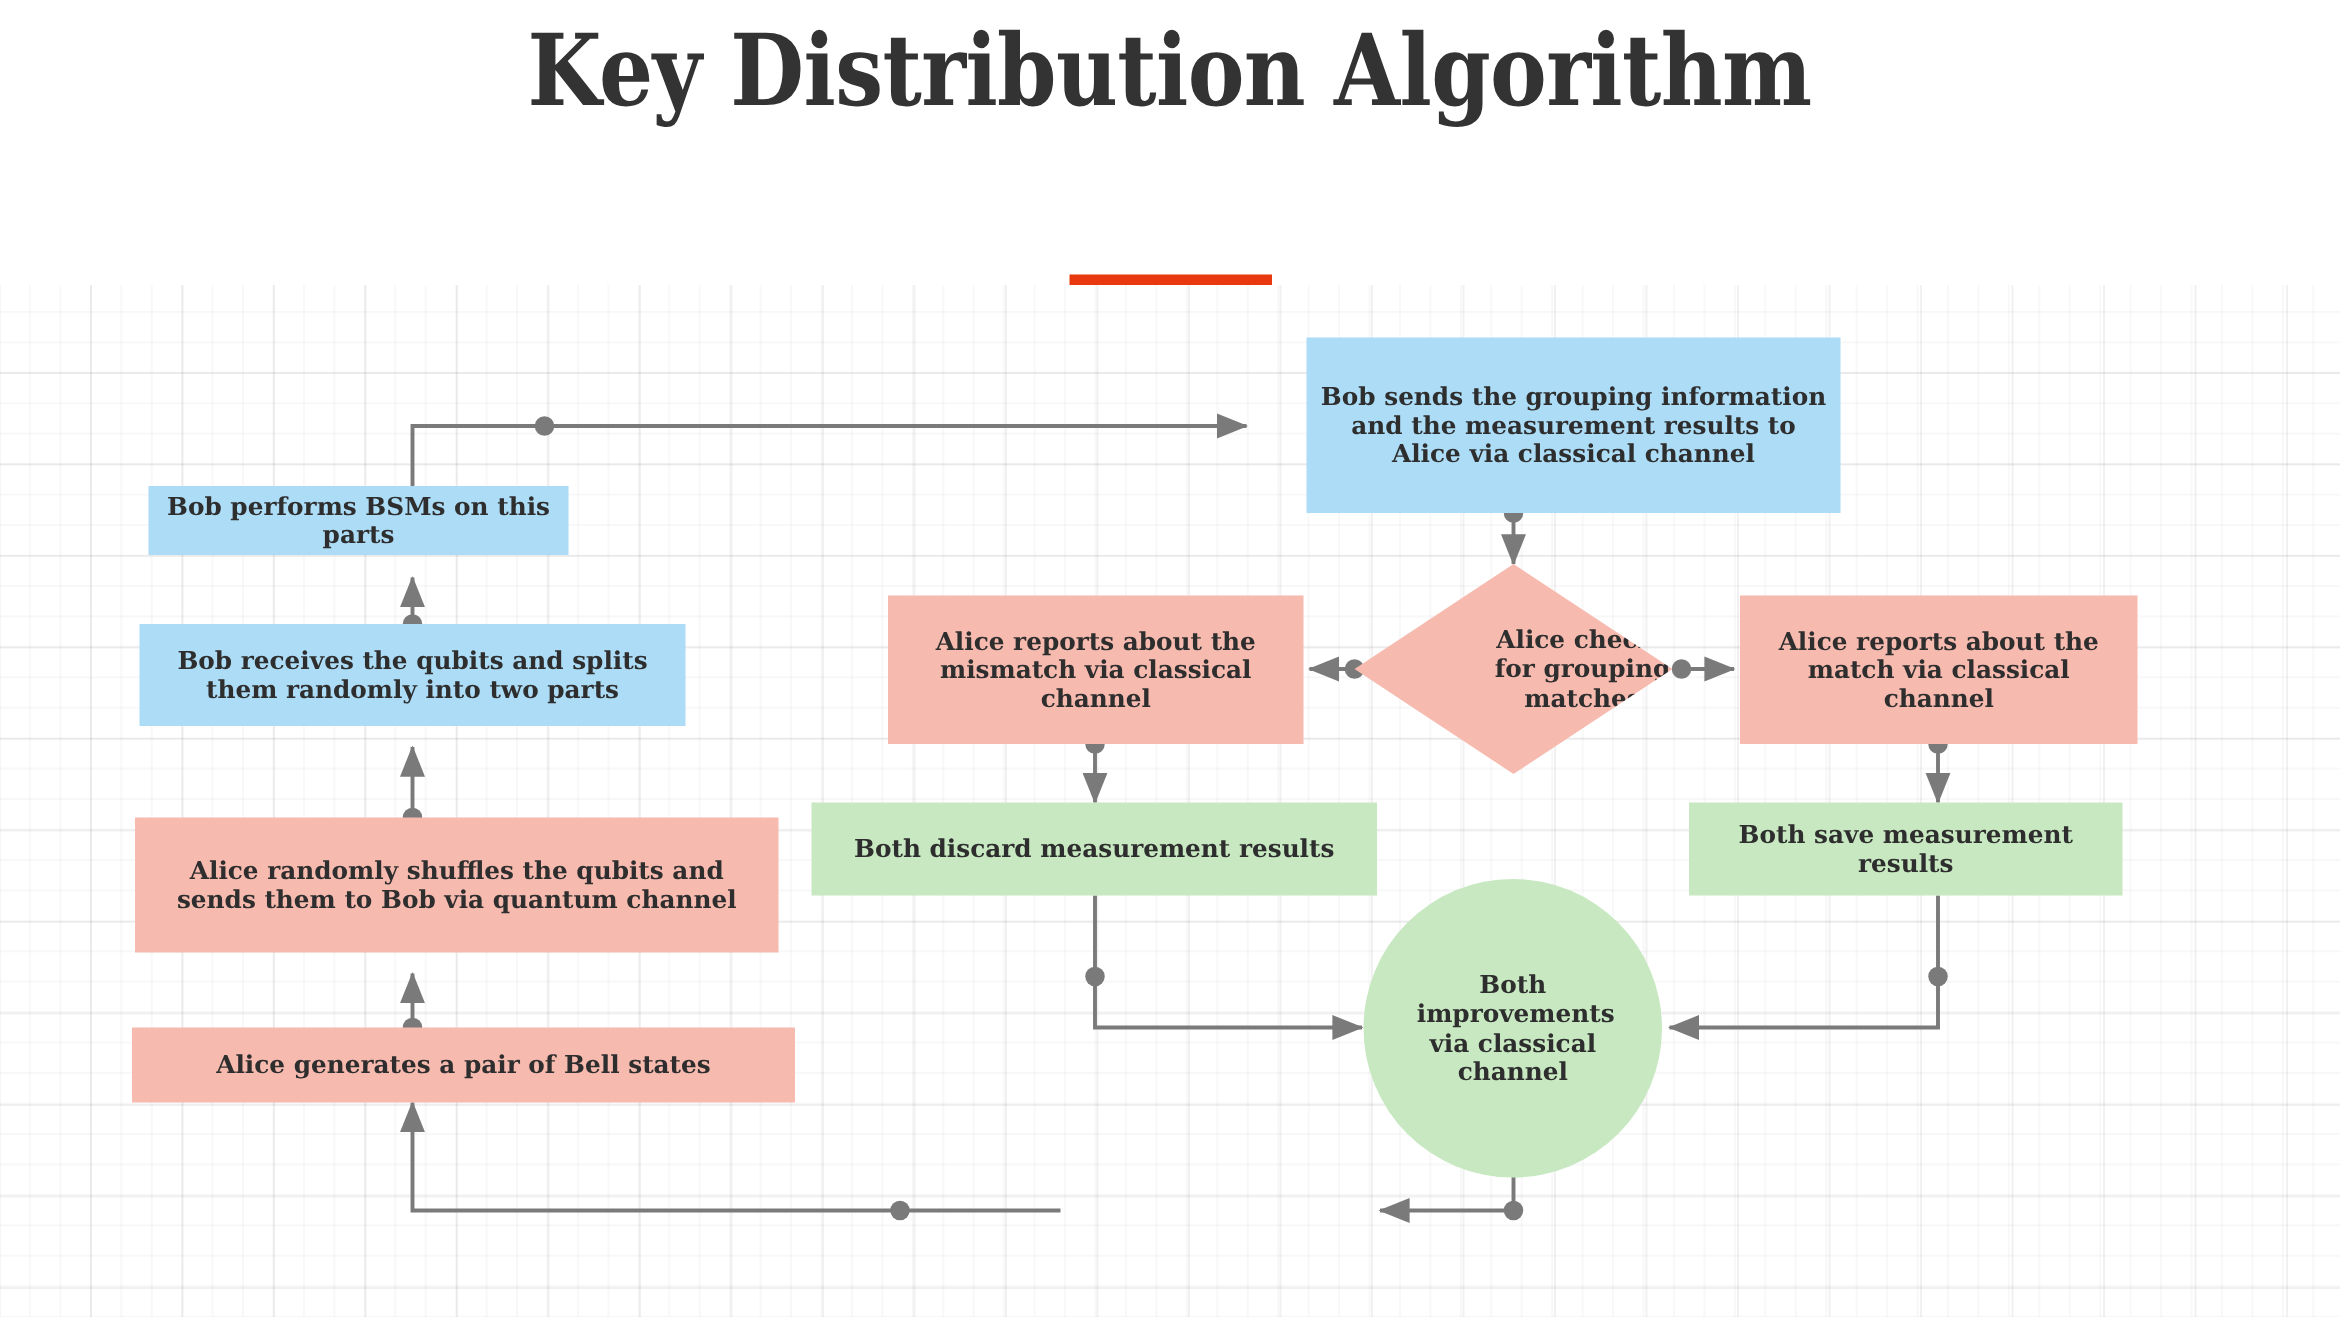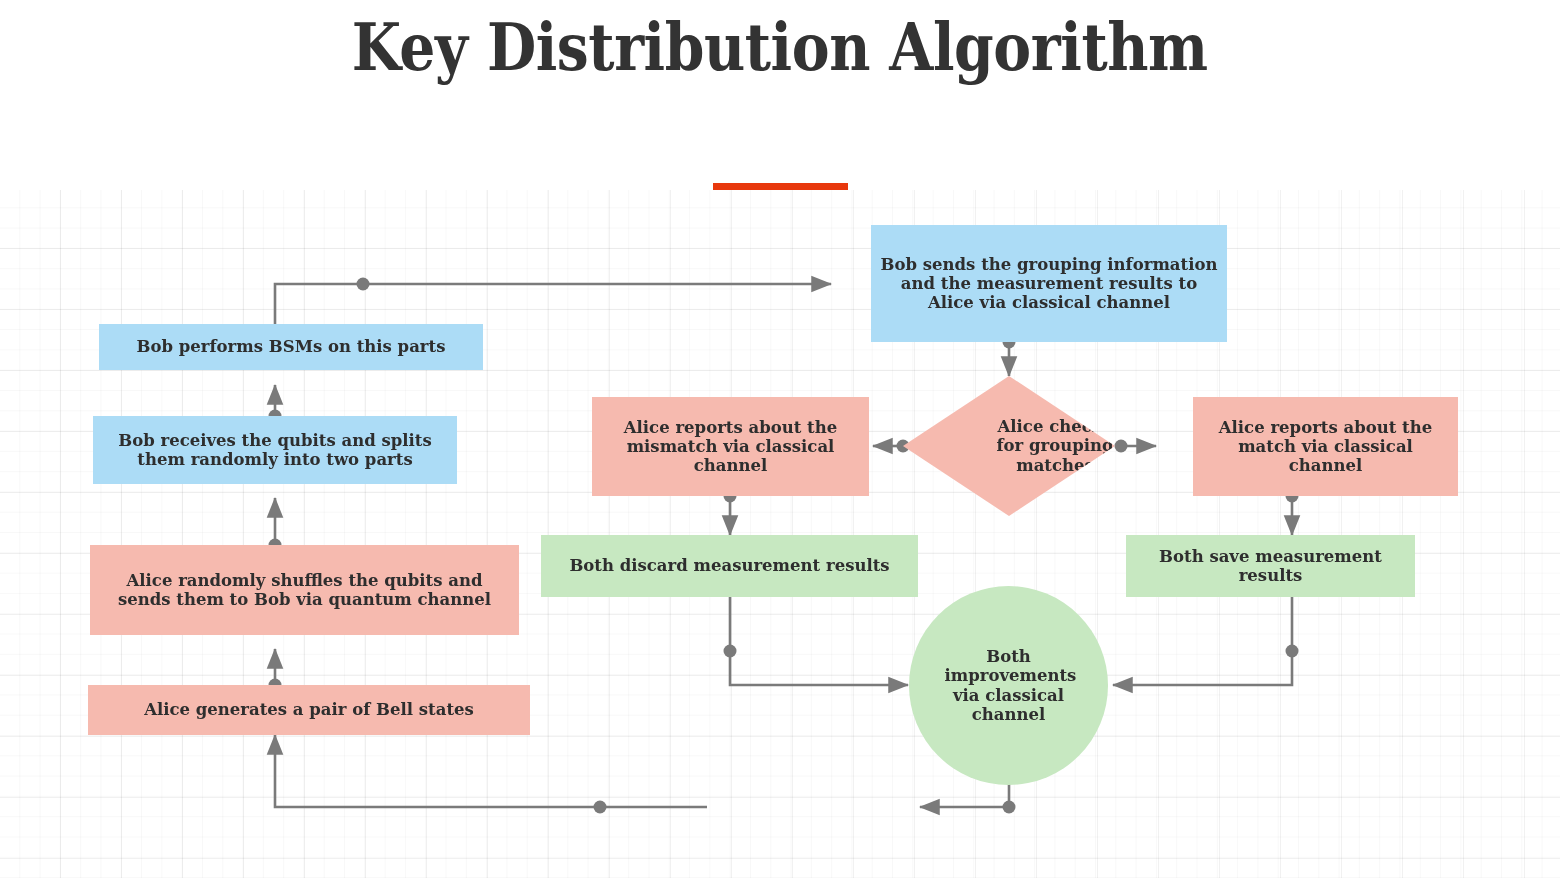--- a/index.html
+++ b/index.html
@@ -157,21 +157,21 @@
         <circle cx="1009" cy="617" r="6.5" fill="#7A7A7A" stroke="none"></circle>
       </g>
 
     </g>
   </svg>
 
   <div class="node blue fs16" style="left:833px;top:35px;width:356px;height:117px;margin-left:38px;">
     <span>Bob sends the grouping information and the measurement results to Alice via classical channel</span>
   </div>
 
-  <div class="node blue fs16" style="left:99px;top:134px;width:384px;height:46px;">
+  <div class="node blue fs16" style="left:99px;top:134px;width:280px;height:46px;">
     <span>Bob performs BSMs on this parts</span>
   </div>
 
   <div class="node blue fs16" style="left:93px;top:226px;width:364px;height:68px;">
     <span>Bob receives the qubits and splits them randomly into two parts</span>
   </div>
 
   <div class="node pink fs16" style="left:90px;top:355px;width:429px;height:90px;">
     <span>Alice randomly shuffles the qubits and sends them to Bob via quantum channel</span>
   </div>
@@ -181,21 +181,21 @@
   </div>
 
   <div class="diamond-box fs16" style="left:903px;top:186px;width:212px;height:140px;">
     <span style="max-width:120px;display:block;">Alice checks for grouping matches</span>
   </div>
 
   <div class="node pink fs16" style="left:592px;top:207px;width:277px;height:99px;">
     <span>Alice reports about the mismatch via classical channel</span>
   </div>
 
-  <div class="node pink fs16" style="left:1193px;top:207px;width:265px;height:99px;">
+  <div class="node pink fs16" style="left:1160px;top:207px;width:265px;height:99px;">
     <span>Alice reports about the match via classical channel</span>
   </div>
 
   <div class="node green fs16" style="left:541px;top:345px;width:377px;height:62px;">
     <span>Both discard measurement results</span>
   </div>
 
   <div class="node green fs16" style="left:1126px;top:345px;width:289px;height:62px;">
     <span>Both save measurement results</span>
   </div>

